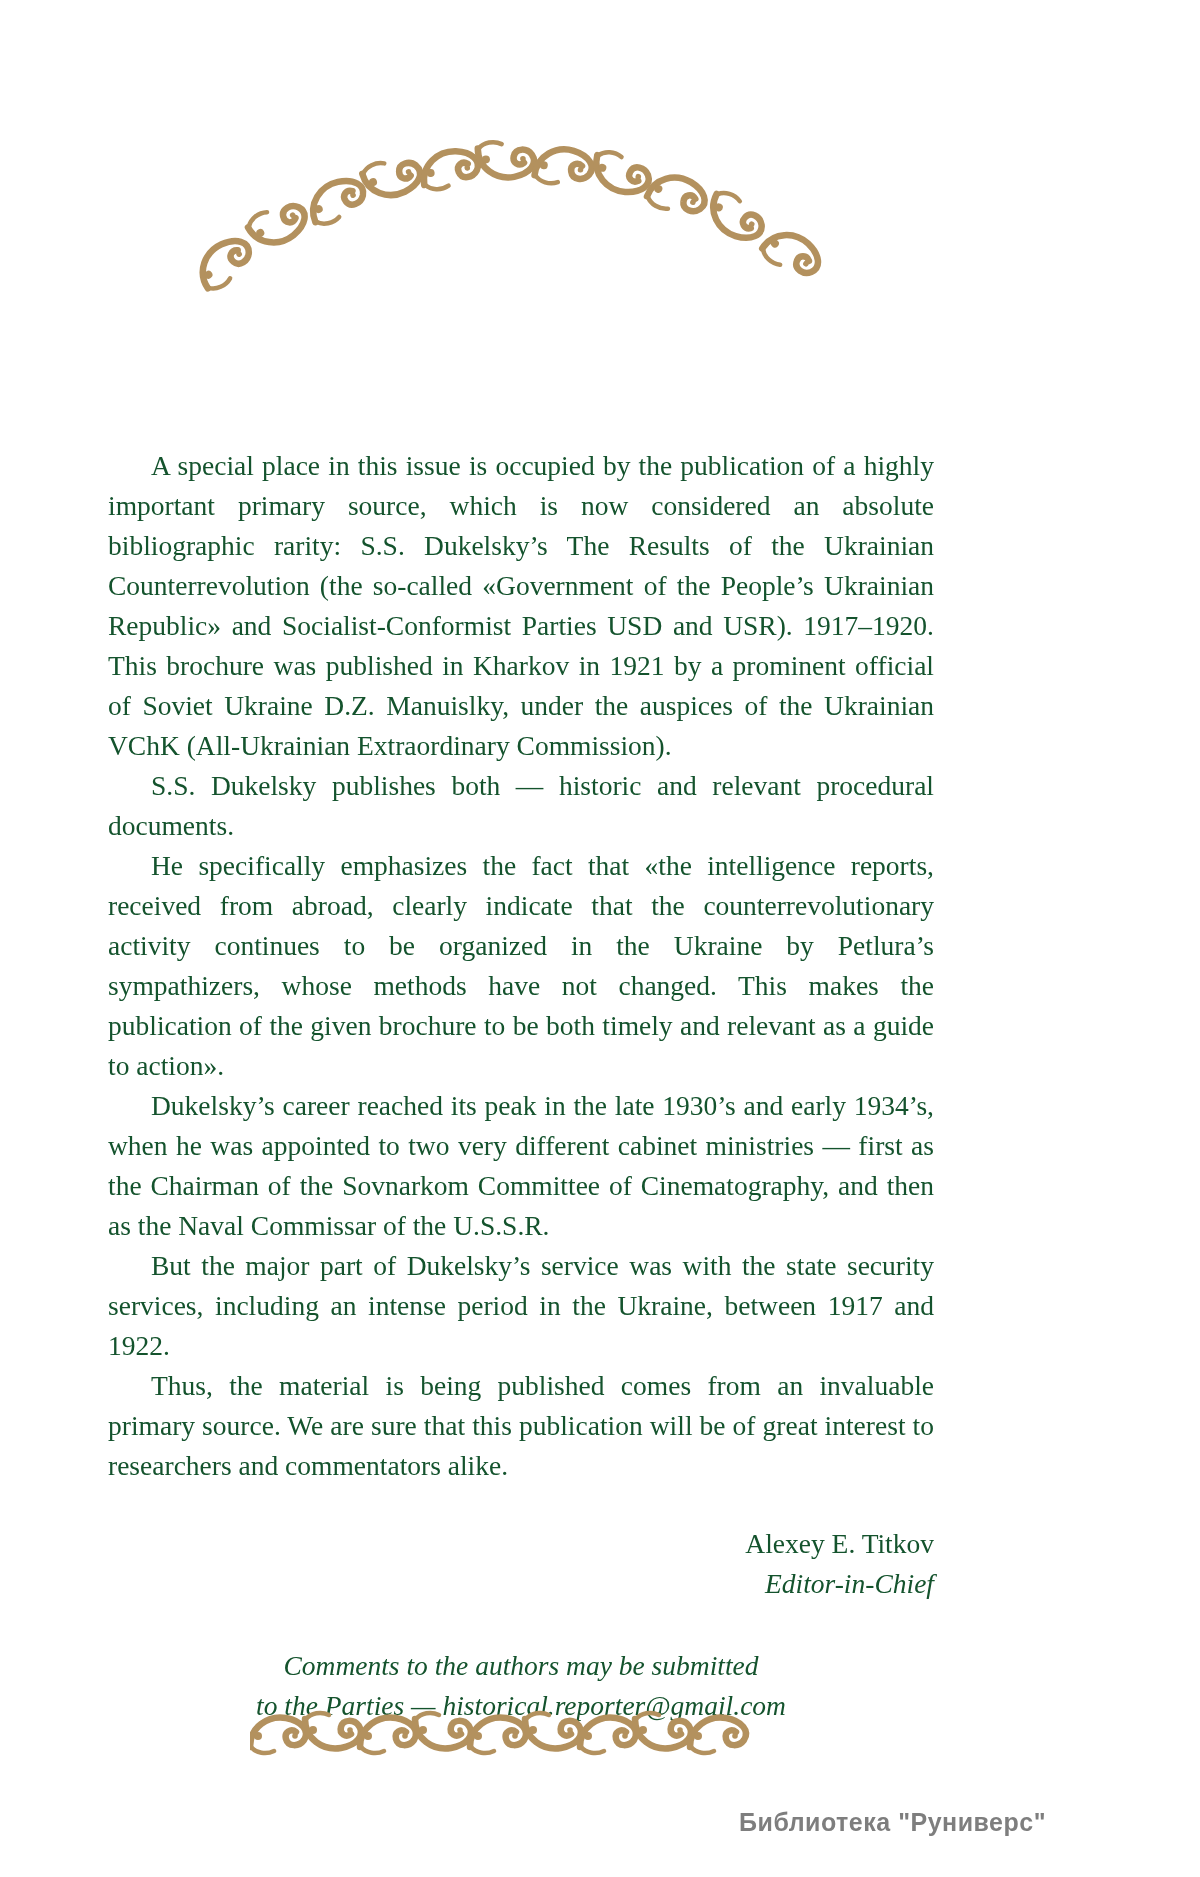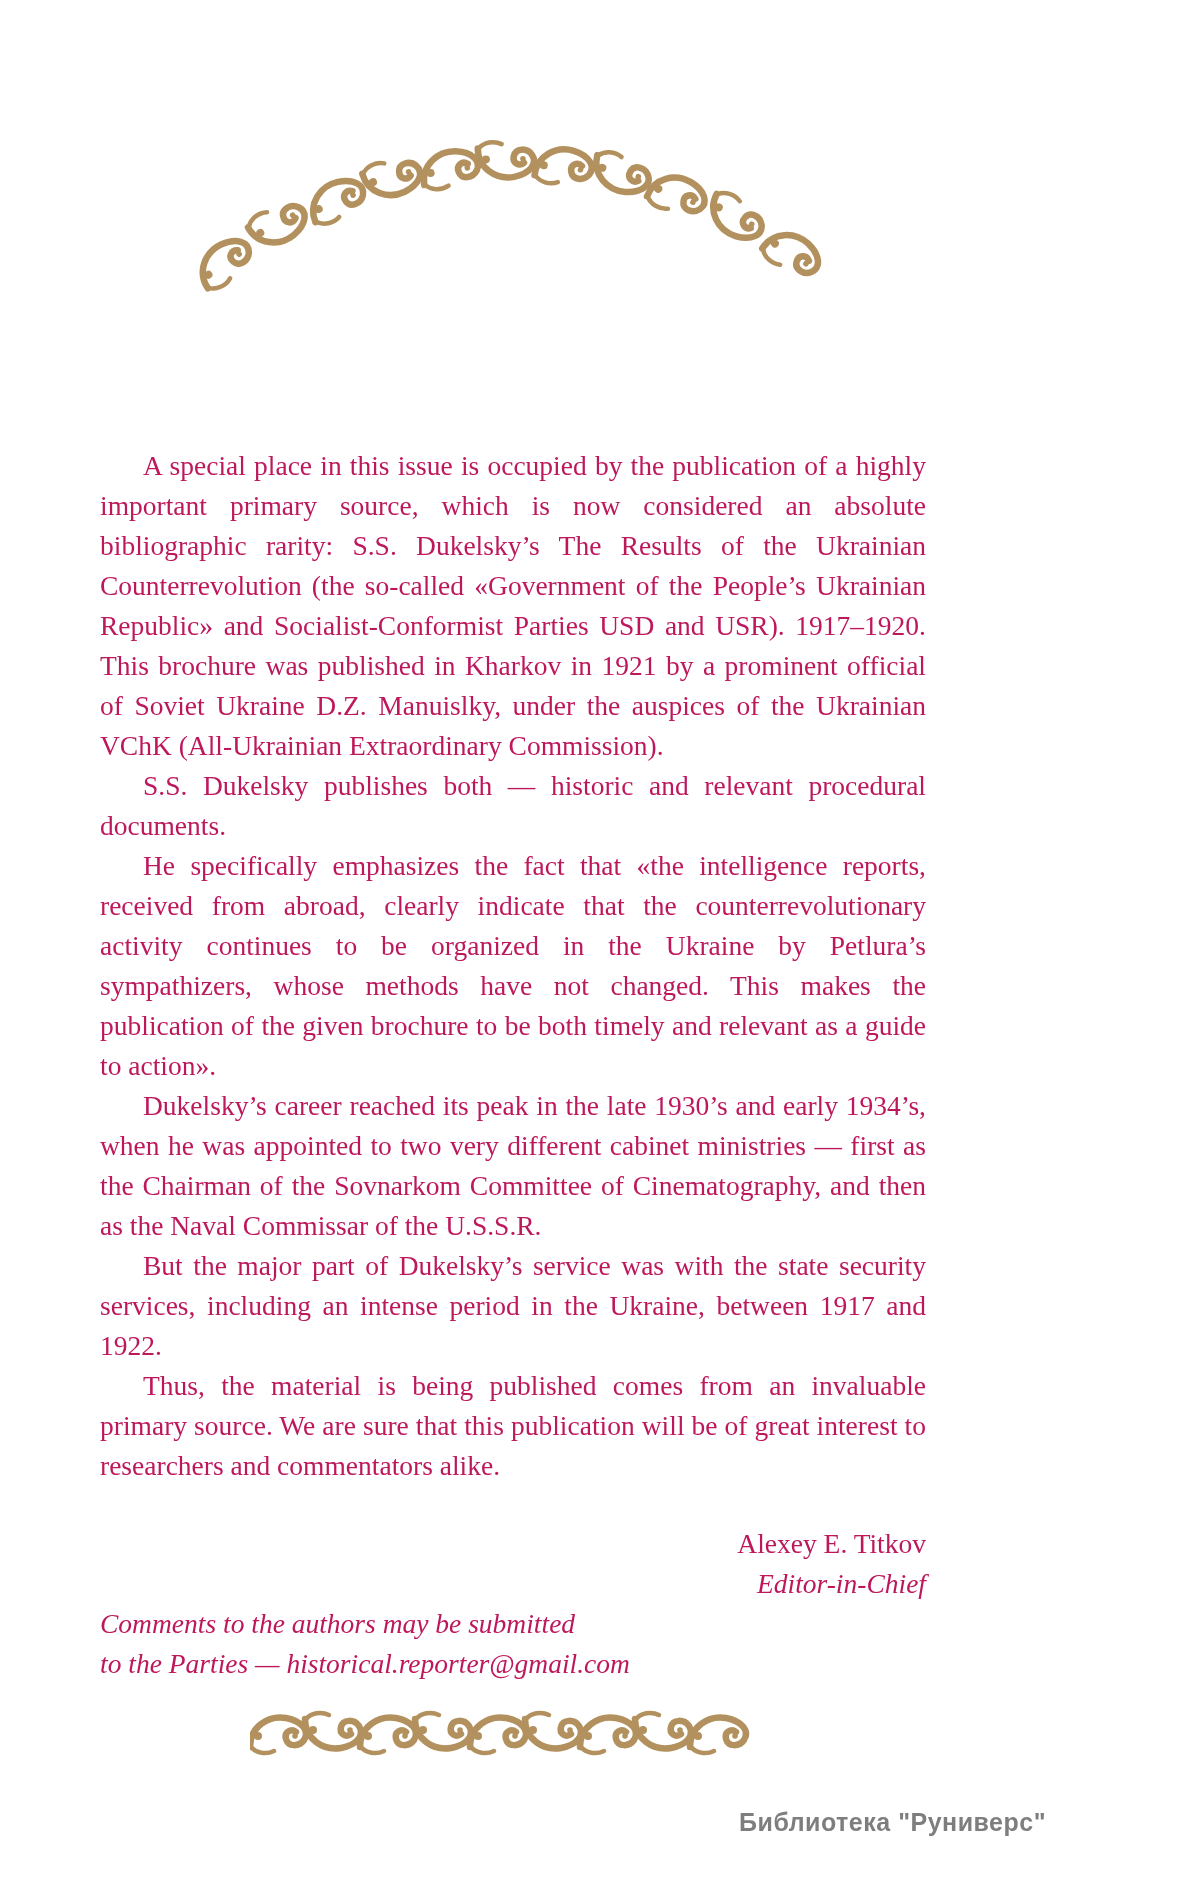--- a/index.html
+++ b/index.html
@@ -9,33 +9,33 @@
     height: 1877px;
     background: #ffffff;
     font-family: "Liberation Serif", serif;
     overflow: hidden;
   }
   .ornament { position: absolute; pointer-events: none; }
   .ornament-top { left: 170px; top: 118px; }
   .ornament-bottom { left: 250px; top: 1703px; }
   .text-col {
     position: absolute;
-    left: 100px;
+    left: 108px;
     top: 446px;
     width: 826px;
-    color: #be185d;
+    color: #14532d;
     font-size: 27.5px;
     line-height: 40px;
     text-align: justify;
   }
   .text-col p { margin: 0; text-indent: 43px; }
   .signature { margin-top: 38px; text-align: right; text-indent: 0; }
   .sig-name { font-weight: normal; }
   .sig-role { font-style: italic; }
-  .note { text-align: left; font-style: italic; }
+  .note { margin-top: 42px; text-align: center; font-style: italic; }
   .watermark {
     position: absolute;
     right: 154px;
     top: 1808px;
     font-family: "Liberation Sans", sans-serif;
     font-weight: 700;
     font-size: 25px;
     color: #7e7e7e;
     letter-spacing: 0.5px;
   }

